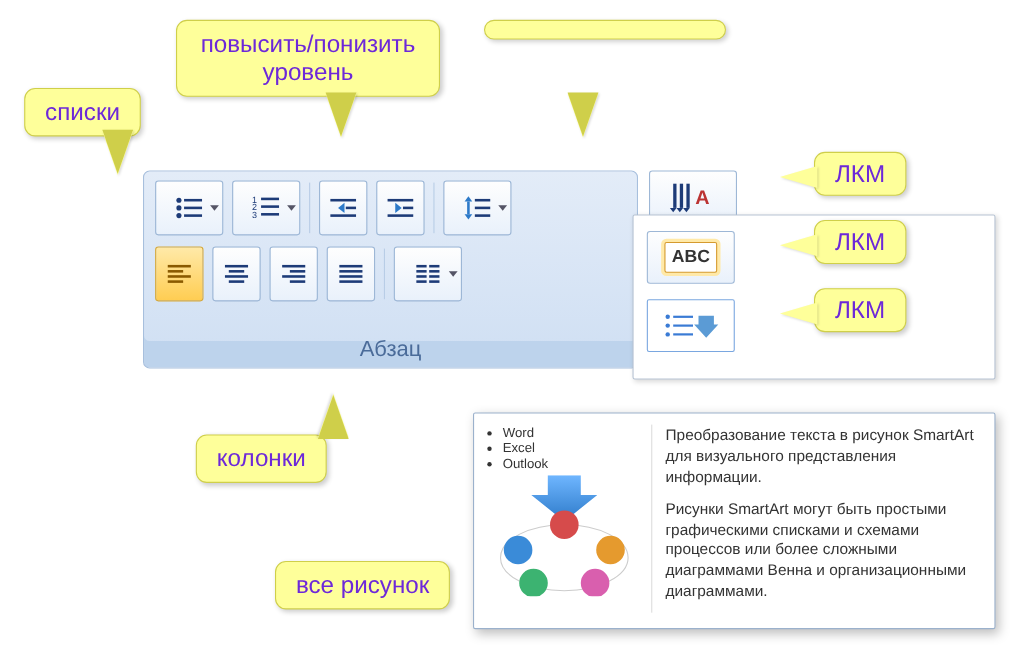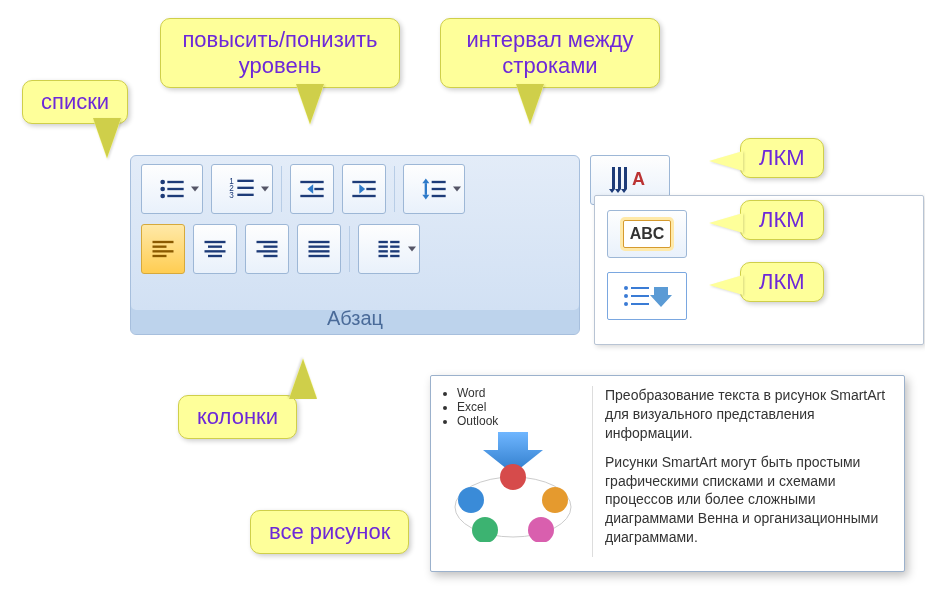--- a/index.html
+++ b/index.html
@@ -67,21 +67,20 @@
     border:1px solid #9db7d6;border-radius:3px;
     margin-bottom:8px;position:relative;
     cursor:pointer;
   }
   .abc-box{ background:#fff;border:1px solid #d59a2e;border-radius:2px;padding:4px 6px;font-weight:600;color:#333;font-size:16px; box-shadow:0 0 0 3px #ffe9a8;}
   .white-panel{
     position:absolute; left:575px; top:195px;
     width:330px; height:150px; background:#fff;
     border:1px solid #b8c4d4; border-radius:2px;
     box-shadow:2px 2px 5px rgba(0,0,0,.15);
-    margin-left:19px;
   }
   .white-panel .inner{ position:absolute; left:12px; top:14px; }
   .white-panel .inner .side-btn{ height:48px; width:80px; }
   .smartart-item{
     position:absolute; left:12px; top:76px;
     width:80px;height:48px;
     border:1px solid #7aa7e0;border-radius:2px;
     background:#fff;display:flex;align-items:center;justify-content:center;
   }
 
@@ -148,21 +147,20 @@
   <span>списки</span>
   <div class="tail down" style="left:70px; top:38px;"></div>
 </div>
 
 <div class="callout" style="left:160px; top:18px; width:240px;">
   <span>повысить/понизить уровень</span>
   <div class="tail down" style="left:135px; top:66px;"></div>
 </div>
 
 <div class="callout" style="left:440px; top:18px; width:220px;">
-  <span>интервал между строками</span>
   <div class="tail down" style="left:75px; top:66px;"></div>
 </div>
 
 <div class="ribbon-group">
   <div class="ribbon-row">
     <div class="btn split">
       <svg viewBox="0 0 24 24">
           <g fill="#1d3b78">
             <circle cx="4" cy="6" r="2"></circle>
             <rect x="8" y="5" width="14" height="2"></rect>

